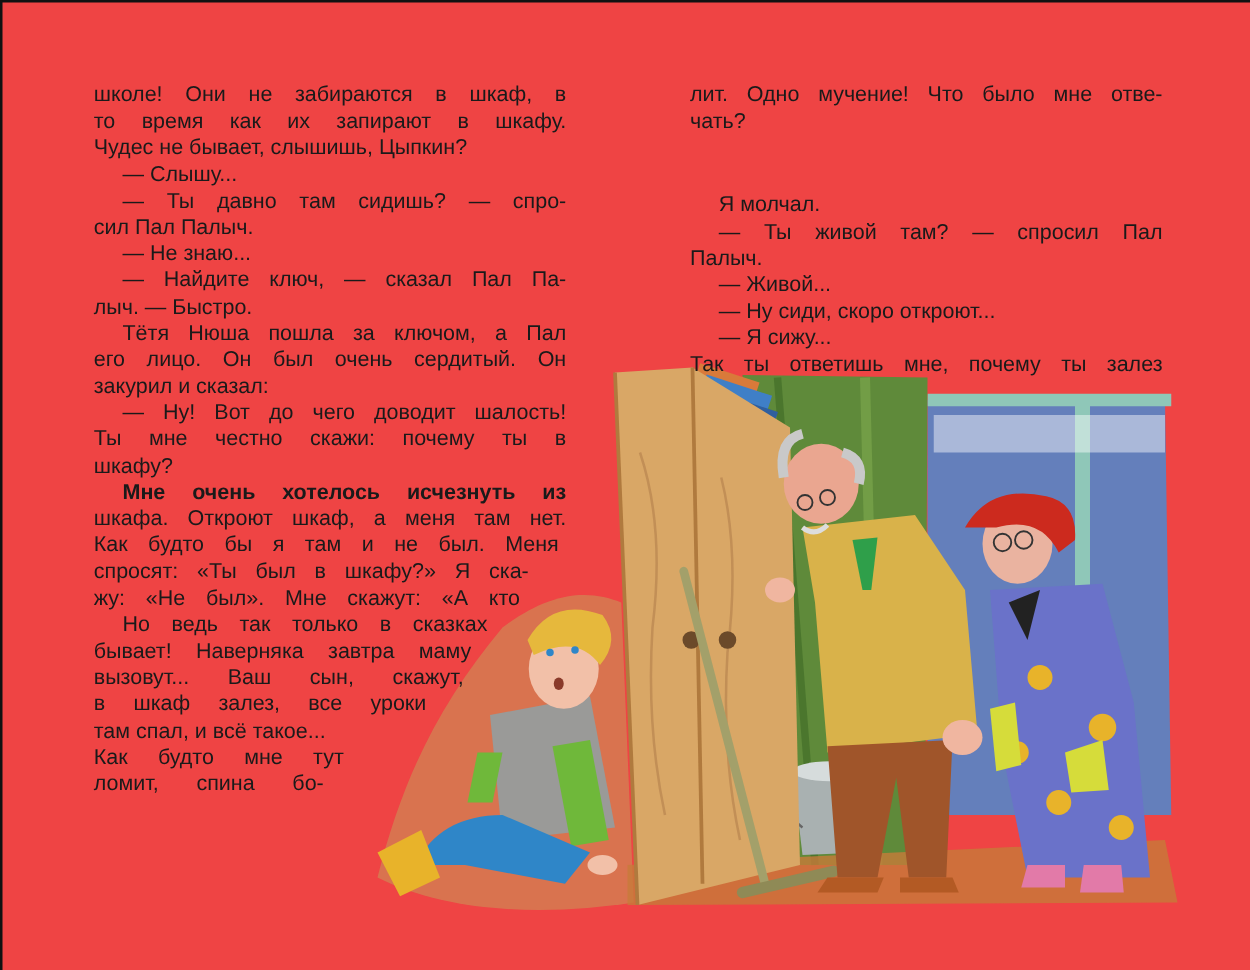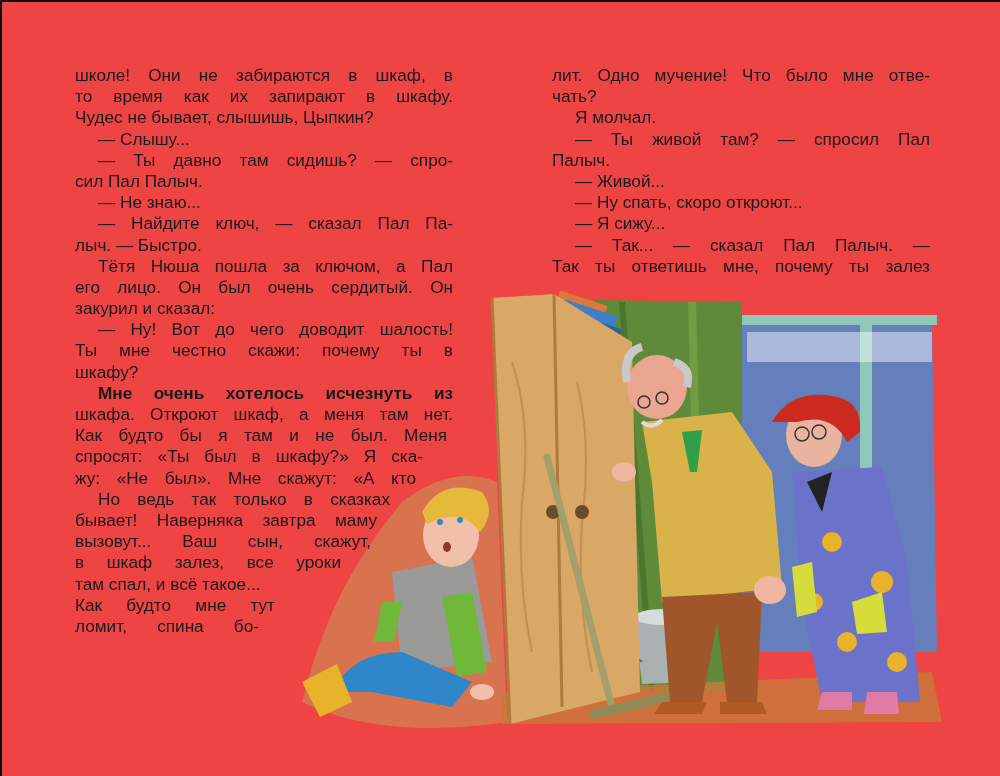--- a/index.html
+++ b/index.html
@@ -152,22 +152,21 @@
       <span class="line" style="width: 296px;">вызовут... Ваш сын, скажут,</span>
       <span class="line" style="width: 266px;">в шкаф залез, все уроки</span>
       <span class="line last" style="width: 250px;">там спал, и всё такое...</span>
       <span class="line" style="width: 200px;">Как будто мне тут</span>
       <span class="line" style="width: 184px;">ломит, спина бо-</span>
     </div>
 
   <div class="col col-right" id="rightcol">
       <span class="line" style="width: 378px;">лит. Одно мучение! Что было мне отве-</span>
       <span class="line last" style="width: 378px;">чать?</span>
-      <span class="line indent last" style="width: 355px;">Я молчал.</span>
+      <span class="line indent last" style="width: 355px; margin-top: 46px;">Я молчал.</span>
       <span class="line indent" style="width: 355px;">— Ты живой там? — спросил Пал</span>
       <span class="line last" style="width: 378px;">Палыч.</span>
       <span class="line indent last" style="width: 355px;">— Живой...</span>
-      <span class="line indent last" style="width: 355px;">— Ну спать, скоро откроют...</span>
+      <span class="line indent last" style="width: 355px;">— Ну сиди, скоро откроют...</span>
       <span class="line indent last" style="width: 355px;">— Я сижу...</span>
-      <span class="line indent" style="width: 355px;">— Так... — сказал Пал Палыч. —</span>
       <span class="line" style="width: 378px;">Так ты ответишь мне, почему ты залез</span>
     </div>
 </div>
 
 </body></html>

